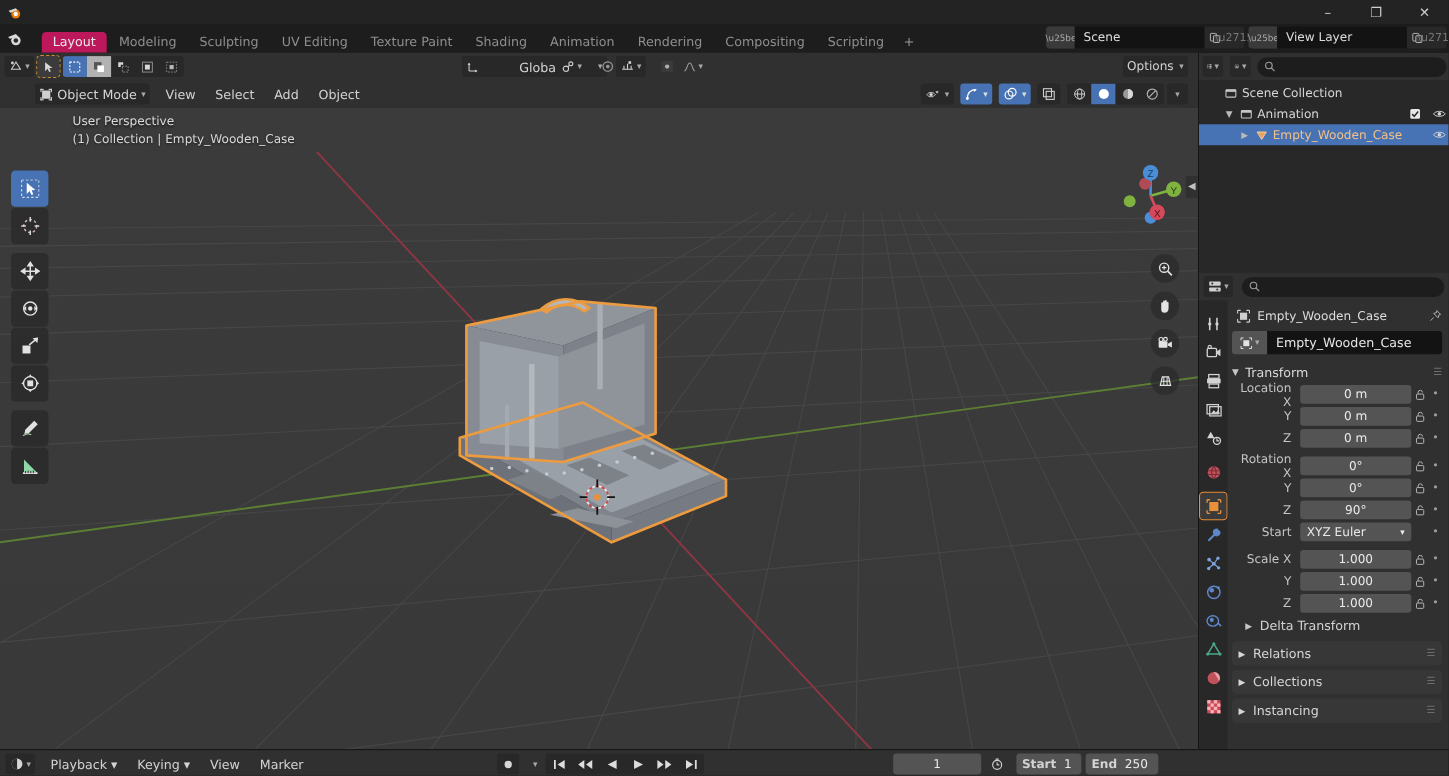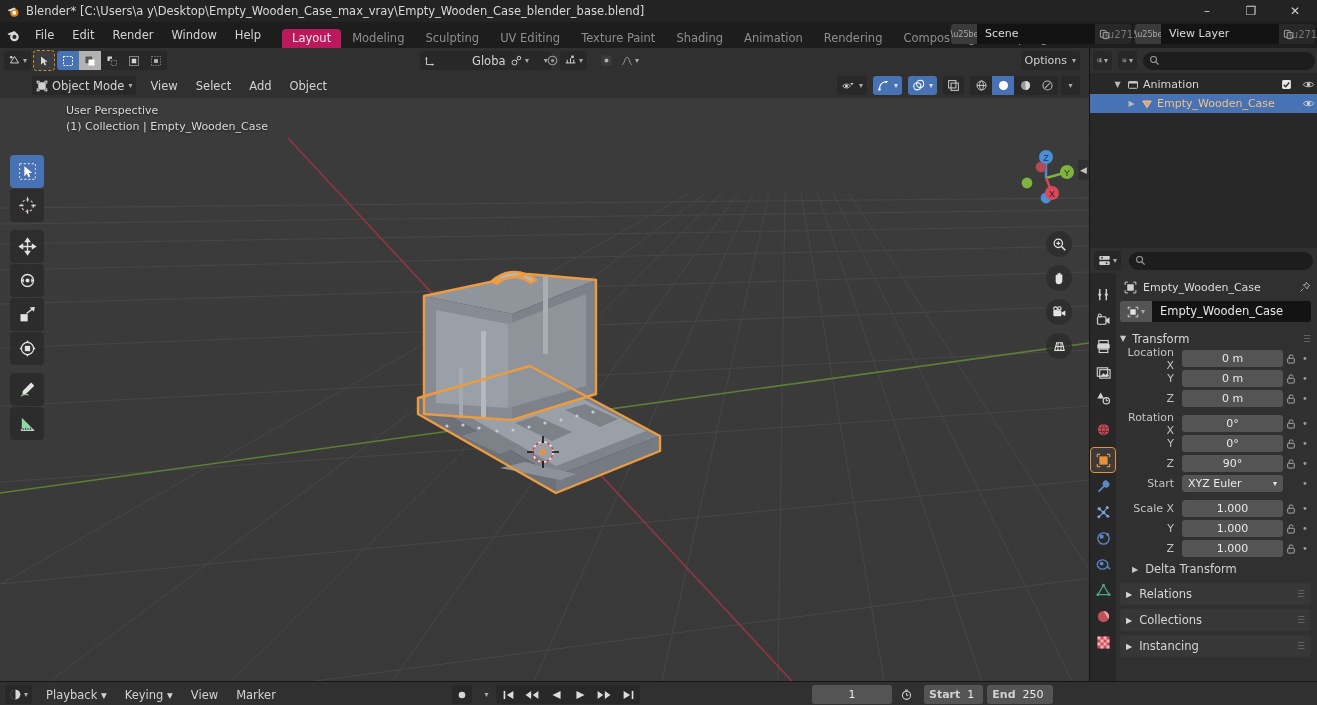--- a/index.html
+++ b/index.html
@@ -137,43 +137,35 @@
 </style>
 </head>
 <body>
 
 <div id="titlebar">
   <svg class="tlogo" viewBox="0 0 16 16">
     <circle cx="9" cy="9.5" r="5" fill="#e87d0d"></circle>
       <circle cx="9" cy="9.5" r="2.4" fill="#fff"></circle>
     <path d="M1 6 L9 3 L11 5 L3 8 Z" fill="#d8d8d8"></path>
   </svg>
-  <span class="ttext">Blender* [C:\Users\a y\Desktop\Empty_Wooden_Case_max_vray\Empty_Wooden_Case_blender_base.blend]</span>
   <div id="winbtns">
     <div>–</div>
     <div>❐</div>
     <div class="close">✕</div>
   </div>
 </div>
 
 <div id="topbar">
   <div class="blogo">
     <svg width="15" height="15" viewBox="0 0 16 16">
       <circle cx="9" cy="9.5" r="4.6" fill="#d9d9d9"></circle>
         <circle cx="9" cy="9.5" r="2.2" fill="#2a2a2a"></circle>
       <path d="M1.5 6 L9 3.2 L10.8 5 L3.2 7.8 Z" fill="#d9d9d9"></path>
     </svg>
   </div>
-  <div class="menu" id="menu-main">
-      <span class="mlbl">File</span>
-      <span class="mlbl">Edit</span>
-      <span class="mlbl">Render</span>
-      <span class="mlbl">Window</span>
-      <span class="mlbl">Help</span>
-    </div>
   <div id="wstabs">
       <div class="wstab active">Layout</div>
       <div class="wstab">Modeling</div>
       <div class="wstab">Sculpting</div>
       <div class="wstab">UV Editing</div>
       <div class="wstab">Texture Paint</div>
       <div class="wstab">Shading</div>
       <div class="wstab">Animation</div>
       <div class="wstab">Rendering</div>
       <div class="wstab">Compositing</div>
@@ -646,20 +638,31 @@
         <div class="osearch">
           <svg width="11" height="11" viewBox="0 0 16 16">
               <circle cx="6.6" cy="6.6" r="4.3" fill="none" stroke="#9c9c9c" stroke-width="1.5"></circle>
               <path d="M9.8 9.8 L14 14" stroke="#9c9c9c" stroke-width="1.7"></path>
             </svg>
           <input style="color-scheme: unset; forced-color-adjust: unset; mask: unset; math-depth: unset; position: unset; position-anchor: unset; text-size-adjust: unset; appearance: unset; color: rgb(221, 221, 221); font-family: inherit; font-feature-settings: unset; font-kerning: unset; font-optical-sizing: unset; font-palette: unset; font-size: 11px; font-size-adjust: unset; font-stretch: unset; font-style: unset; font-synthesis: unset; font-variant: unset; font-variation-settings: unset; font-weight: unset; position-area: unset; text-orientation: unset; text-rendering: unset; text-spacing-trim: unset; -webkit-font-smoothing: unset; -webkit-locale: unset; -webkit-text-orientation: unset; -webkit-writing-mode: unset; writing-mode: unset; zoom: unset; accent-color: unset; place-content: unset; place-items: unset; place-self: unset; alignment-baseline: unset; anchor-name: unset; anchor-scope: unset; animation-composition: unset; animation: unset; app-region: unset; aspect-ratio: unset; backdrop-filter: unset; backface-visibility: unset; background: unset; background-blend-mode: unset; baseline-shift: unset; baseline-source: unset; block-size: unset; border-block: unset; border: unset; border-radius: unset; border-collapse: unset; border-end-end-radius: unset; border-end-start-radius: unset; border-inline: unset; border-start-end-radius: unset; border-start-start-radius: unset; inset: unset; box-decoration-break: unset; box-shadow: unset; box-sizing: unset; break-after: unset; break-before: unset; break-inside: unset; buffered-rendering: unset; caption-side: unset; caret-animation: unset; caret-color: unset; clear: unset; clip: unset; clip-path: unset; clip-rule: unset; color-interpolation: unset; color-interpolation-filters: unset; color-rendering: unset; columns: unset; column-fill: unset; gap: unset; column-rule: unset; column-span: unset; contain: unset; contain-intrinsic-block-size: unset; contain-intrinsic-size: unset; contain-intrinsic-inline-size: unset; container: unset; content: unset; content-visibility: unset; corner-shape: unset; corner-block-end-shape: unset; corner-block-start-shape: unset; counter-increment: unset; counter-reset: unset; counter-set: unset; cursor: unset; cx: unset; cy: unset; d: unset; display: unset; dominant-baseline: unset; dynamic-range-limit: unset; empty-cells: unset; field-sizing: unset; fill: unset; fill-opacity: unset; fill-rule: unset; filter: unset; flex: 1 1 0%; flex-flow: unset; float: unset; flood-color: unset; flood-opacity: unset; grid: unset; grid-area: unset; height: unset; hyphenate-character: unset; hyphenate-limit-chars: unset; hyphens: unset; image-orientation: unset; image-rendering: unset; initial-letter: unset; inline-size: unset; inset-block: unset; inset-inline: unset; interpolate-size: unset; isolation: unset; letter-spacing: unset; lighting-color: unset; line-break: unset; line-height: unset; list-style: unset; margin-block: unset; margin: unset; margin-inline: unset; marker: unset; mask-type: unset; math-shift: unset; math-style: unset; max-block-size: unset; max-height: unset; max-inline-size: unset; max-width: unset; min-block-size: unset; min-height: unset; min-inline-size: unset; min-width: unset; mix-blend-mode: unset; object-fit: unset; object-position: unset; object-view-box: unset; offset: unset; opacity: unset; order: unset; orphans: unset; outline: unset; outline-offset: unset; overflow-anchor: unset; overflow-block: unset; overflow-clip-margin: unset; overflow-inline: unset; overflow-wrap: unset; overflow: unset; overlay: unset; overscroll-behavior-block: unset; overscroll-behavior-inline: unset; overscroll-behavior: unset; padding-block: unset; padding: unset; padding-inline: unset; page: unset; page-orientation: unset; paint-order: unset; perspective: unset; perspective-origin: unset; pointer-events: unset; position-try: unset; position-visibility: unset; print-color-adjust: unset; quotes: unset; r: unset; reading-flow: unset; reading-order: unset; resize: unset; rotate: unset; ruby-align: unset; ruby-position: unset; rx: unset; ry: unset; scale: unset; scroll-behavior: unset; scroll-initial-target: unset; scroll-margin-block: unset; scroll-margin: unset; scroll-margin-inline: unset; scroll-marker-group: unset; scroll-padding-block: unset; scroll-padding: unset; scroll-padding-inline: unset; scroll-snap-align: unset; scroll-snap-stop: unset; scroll-snap-type: unset; scroll-target-group: unset; scroll-timeline: unset; scrollbar-color: unset; scrollbar-gutter: unset; scrollbar-width: unset; shape-image-threshold: unset; shape-margin: unset; shape-outside: unset; shape-rendering: unset; size: unset; speak: unset; stop-color: unset; stop-opacity: unset; stroke: unset; stroke-dasharray: unset; stroke-dashoffset: unset; stroke-linecap: unset; stroke-linejoin: unset; stroke-miterlimit: unset; stroke-opacity: unset; stroke-width: unset; tab-size: unset; table-layout: unset; text-align: unset; text-align-last: unset; text-anchor: unset; text-autospace: unset; text-box: unset; text-combine-upright: unset; text-decoration: unset; text-decoration-skip-ink: unset; text-emphasis: unset; text-emphasis-position: unset; text-indent: unset; text-overflow: unset; text-shadow: unset; text-transform: unset; text-underline-offset: unset; text-underline-position: unset; text-wrap: unset; timeline-scope: unset; touch-action: unset; transform: unset; transform-box: unset; transform-origin: unset; transform-style: unset; transition: unset; translate: unset; user-select: unset; vector-effect: unset; vertical-align: unset; view-timeline: unset; view-transition-class: unset; view-transition-group: unset; view-transition-name: unset; visibility: unset; border-spacing: unset; -webkit-box-align: unset; -webkit-box-decoration-break: unset; -webkit-box-direction: unset; -webkit-box-flex: unset; -webkit-box-ordinal-group: unset; -webkit-box-orient: unset; -webkit-box-pack: unset; -webkit-box-reflect: unset; -webkit-line-break: unset; -webkit-line-clamp: unset; -webkit-mask-box-image: unset; -webkit-rtl-ordering: unset; -webkit-ruby-position: unset; -webkit-tap-highlight-color: unset; -webkit-text-combine: unset; -webkit-text-decorations-in-effect: unset; -webkit-text-fill-color: unset; -webkit-text-security: unset; -webkit-text-stroke: unset; -webkit-user-drag: unset; white-space-collapse: unset; widows: unset; width: unset; will-change: unset; word-break: unset; word-spacing: unset; x: unset; y: unset; z-index: unset;" placeholder="">
         </div>
 
       </div>
       <div class="olbody" id="outliner-rows">
+          <div class="olrow" style="padding-left: 8px;">
+            <span class="tri"></span>
+            <span style="display: flex;">
+              <svg width="12" height="12" viewBox="0 0 16 16">
+                <rect x="2" y="3.4" width="12" height="9" rx="1" fill="none" stroke="#c6c6c6" stroke-width="1.3"></rect>
+                <rect x="2" y="3.4" width="12" height="2.6" fill="#c6c6c6"></rect>
+              </svg>
+            </span>
+            <span>Scene Collection</span>
+            <span class="sp"></span>
+          </div>
           <div class="olrow" style="padding-left: 22px;">
             <span class="tri">▼</span>
             <span style="display: flex;">
               <svg width="12" height="12" viewBox="0 0 16 16">
                 <rect x="2" y="3.4" width="12" height="9" rx="1" fill="none" stroke="#c6c6c6" stroke-width="1.3"></rect>
                 <rect x="2" y="3.4" width="12" height="2.6" fill="#c6c6c6"></rect>
               </svg>
             </span>
             <span>Animation</span>
             <span class="sp"></span>

